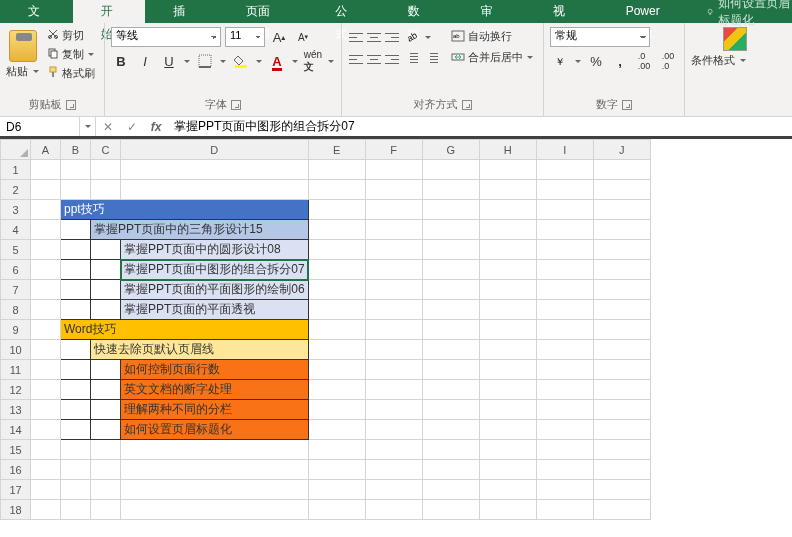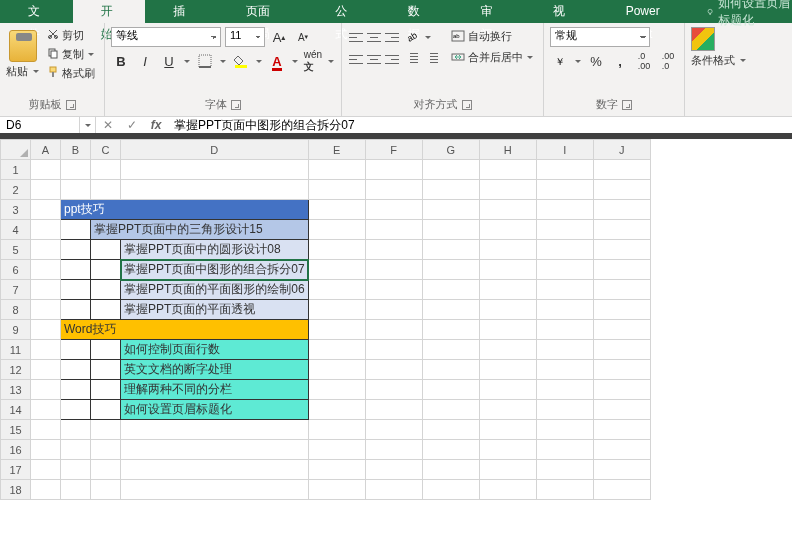--- a/index.html
+++ b/index.html
@@ -22,41 +22,41 @@
 .fbtn{width:20px;height:20px;display:flex;align-items:center;justify-content:center;cursor:pointer;font-size:13px}
 .dd{width:8px;display:flex;align-items:center;justify-content:center;cursor:pointer}
 .dd::after{content:"";border-left:3px solid transparent;border-right:3px solid transparent;border-top:3px solid #666}
 .align-ico{width:16px;height:14px;display:flex;flex-direction:column;justify-content:space-around;cursor:pointer;padding:1px}
 .align-ico span{height:1px;background:#666}
 .al span{width:100%}.al span:nth-child(2){width:60%}
 .ac span{width:100%}.ac span:nth-child(2){width:60%;margin:0 auto}
 .ar span{width:100%}.ar span:nth-child(2){width:60%;margin-left:auto}
 .indent-ico{width:18px;height:16px;cursor:pointer;position:relative}
 .indent-ico::before{content:"";position:absolute;top:2px;right:2px;width:8px;height:1px;background:#666;box-shadow:0 3px 0 #666,0 6px 0 #666,0 9px 0 #666}
-.namebox{display:flex;align-items:flex-end;border-bottom:6px solid #404040;height:22px;background:#fff}
+.namebox{display:flex;align-items:flex-end;border-bottom:3px solid #404040;height:22px;background:#fff}
 .nb-input{width:80px;border:none;border-right:1px solid #d4d4d4;padding:0 6px;height:100%;font-size:12px}
 .nb-dd{width:16px;border-right:1px solid #d4d4d4;height:100%;display:flex;align-items:center;justify-content:center;cursor:pointer}
 .nb-btn{width:24px;height:100%;display:flex;align-items:center;justify-content:center;color:#888;cursor:pointer;font-size:12px}
 .fx{font-style:italic;font-weight:bold;color:#666}
 .fbar-input{flex:1;border:none;padding:0 6px;font-size:12px;height:100%}
 .grid-wrap{position:relative;height:398px;overflow:auto}
 table{border-collapse:collapse;table-layout:fixed}
 .corner{width:30px;height:20px;background:#f0f0f0;border:1px solid #d4d4d4;position:relative}
 .corner::after{content:"";position:absolute;right:2px;bottom:2px;border-left:8px solid transparent;border-bottom:8px solid #b0b0b0}
 th{background:#f0f0f0;border:1px solid #d4d4d4;font-weight:normal;color:#555;font-size:11px;height:20px}
 th.ch{width:57px}
 th.rh{width:30px;text-align:center}
 td{border:1px solid #d4d4d4;height:19px;font-size:12px;padding:0 3px;white-space:nowrap;overflow:hidden}
 .colD{width:257px}
 .c-blue{background:#4472c4;color:#fff;border:1px solid #333!important}
 .c-lblue{background:#b4c7e7;border:1px solid #333!important}
 .c-llblue{background:#d9e1f2;border:1px solid #333!important}
 .c-gold{background:#ffc000;border:1px solid #333!important}
 .c-lgold{background:#ffe699;border:1px solid #333!important}
-.c-cream{background:#5eead4;border:1px solid #333!important}
+.c-cream{background:#f97316;border:1px solid #333!important}
 .bb{border:1px solid #333!important}
 .sel-cell{outline:2px solid #217346;outline-offset:-1px}
 .cf-ico{width:24px;height:24px;background:linear-gradient(135deg,#e74c3c 30%,#f1c40f 30% 60%,#27ae60 60%);border:1px solid #999}
 svg{display:block}
 </style>
 </head>
 <body>
 
 <div class="titlebar">
   <div class="tab">文件</div>
@@ -258,21 +258,21 @@
         <div class="fbtn" style="font-size:9px">.00<br>.0</div>
       </div>
     </div>
     <div class="gtitle">
         <span>数字</span>
         <div class="dlg"></div>
       </div>
   </div>
 
   <div class="group" style="border-right:none">
-    <div class="col" style="align-items:flex-start">
+    <div class="col" style="align-items:flex-end">
       <div class="cf-ico"></div>
       <div class="row">
           <span style="font-size:11px">条件格式</span>
           <div class="dd"></div>
         </div>
     </div>
     <div class="gtitle"></div>
   </div>
 </div>
 
@@ -409,20 +409,32 @@
           <td></td>
           <td class="c-gold" colspan="3">Word技巧</td>
           <td></td>
           <td></td>
           <td></td>
           <td></td>
           <td></td>
           <td></td>
         </tr>
   <tr>
+          <th class="rh">10</th>
+          <td></td>
+          <td class="bb"></td>
+          <td class="c-lgold" colspan="2">快速去除页默认页眉线</td>
+          <td></td>
+          <td></td>
+          <td></td>
+          <td></td>
+          <td></td>
+          <td></td>
+        </tr>
+  <tr>
           <th class="rh">11</th>
           <td></td>
           <td class="bb"></td>
           <td class="bb"></td>
           <td class="c-cream">如何控制页面行数</td>
           <td></td>
           <td></td>
           <td></td>
           <td></td>
           <td></td>

